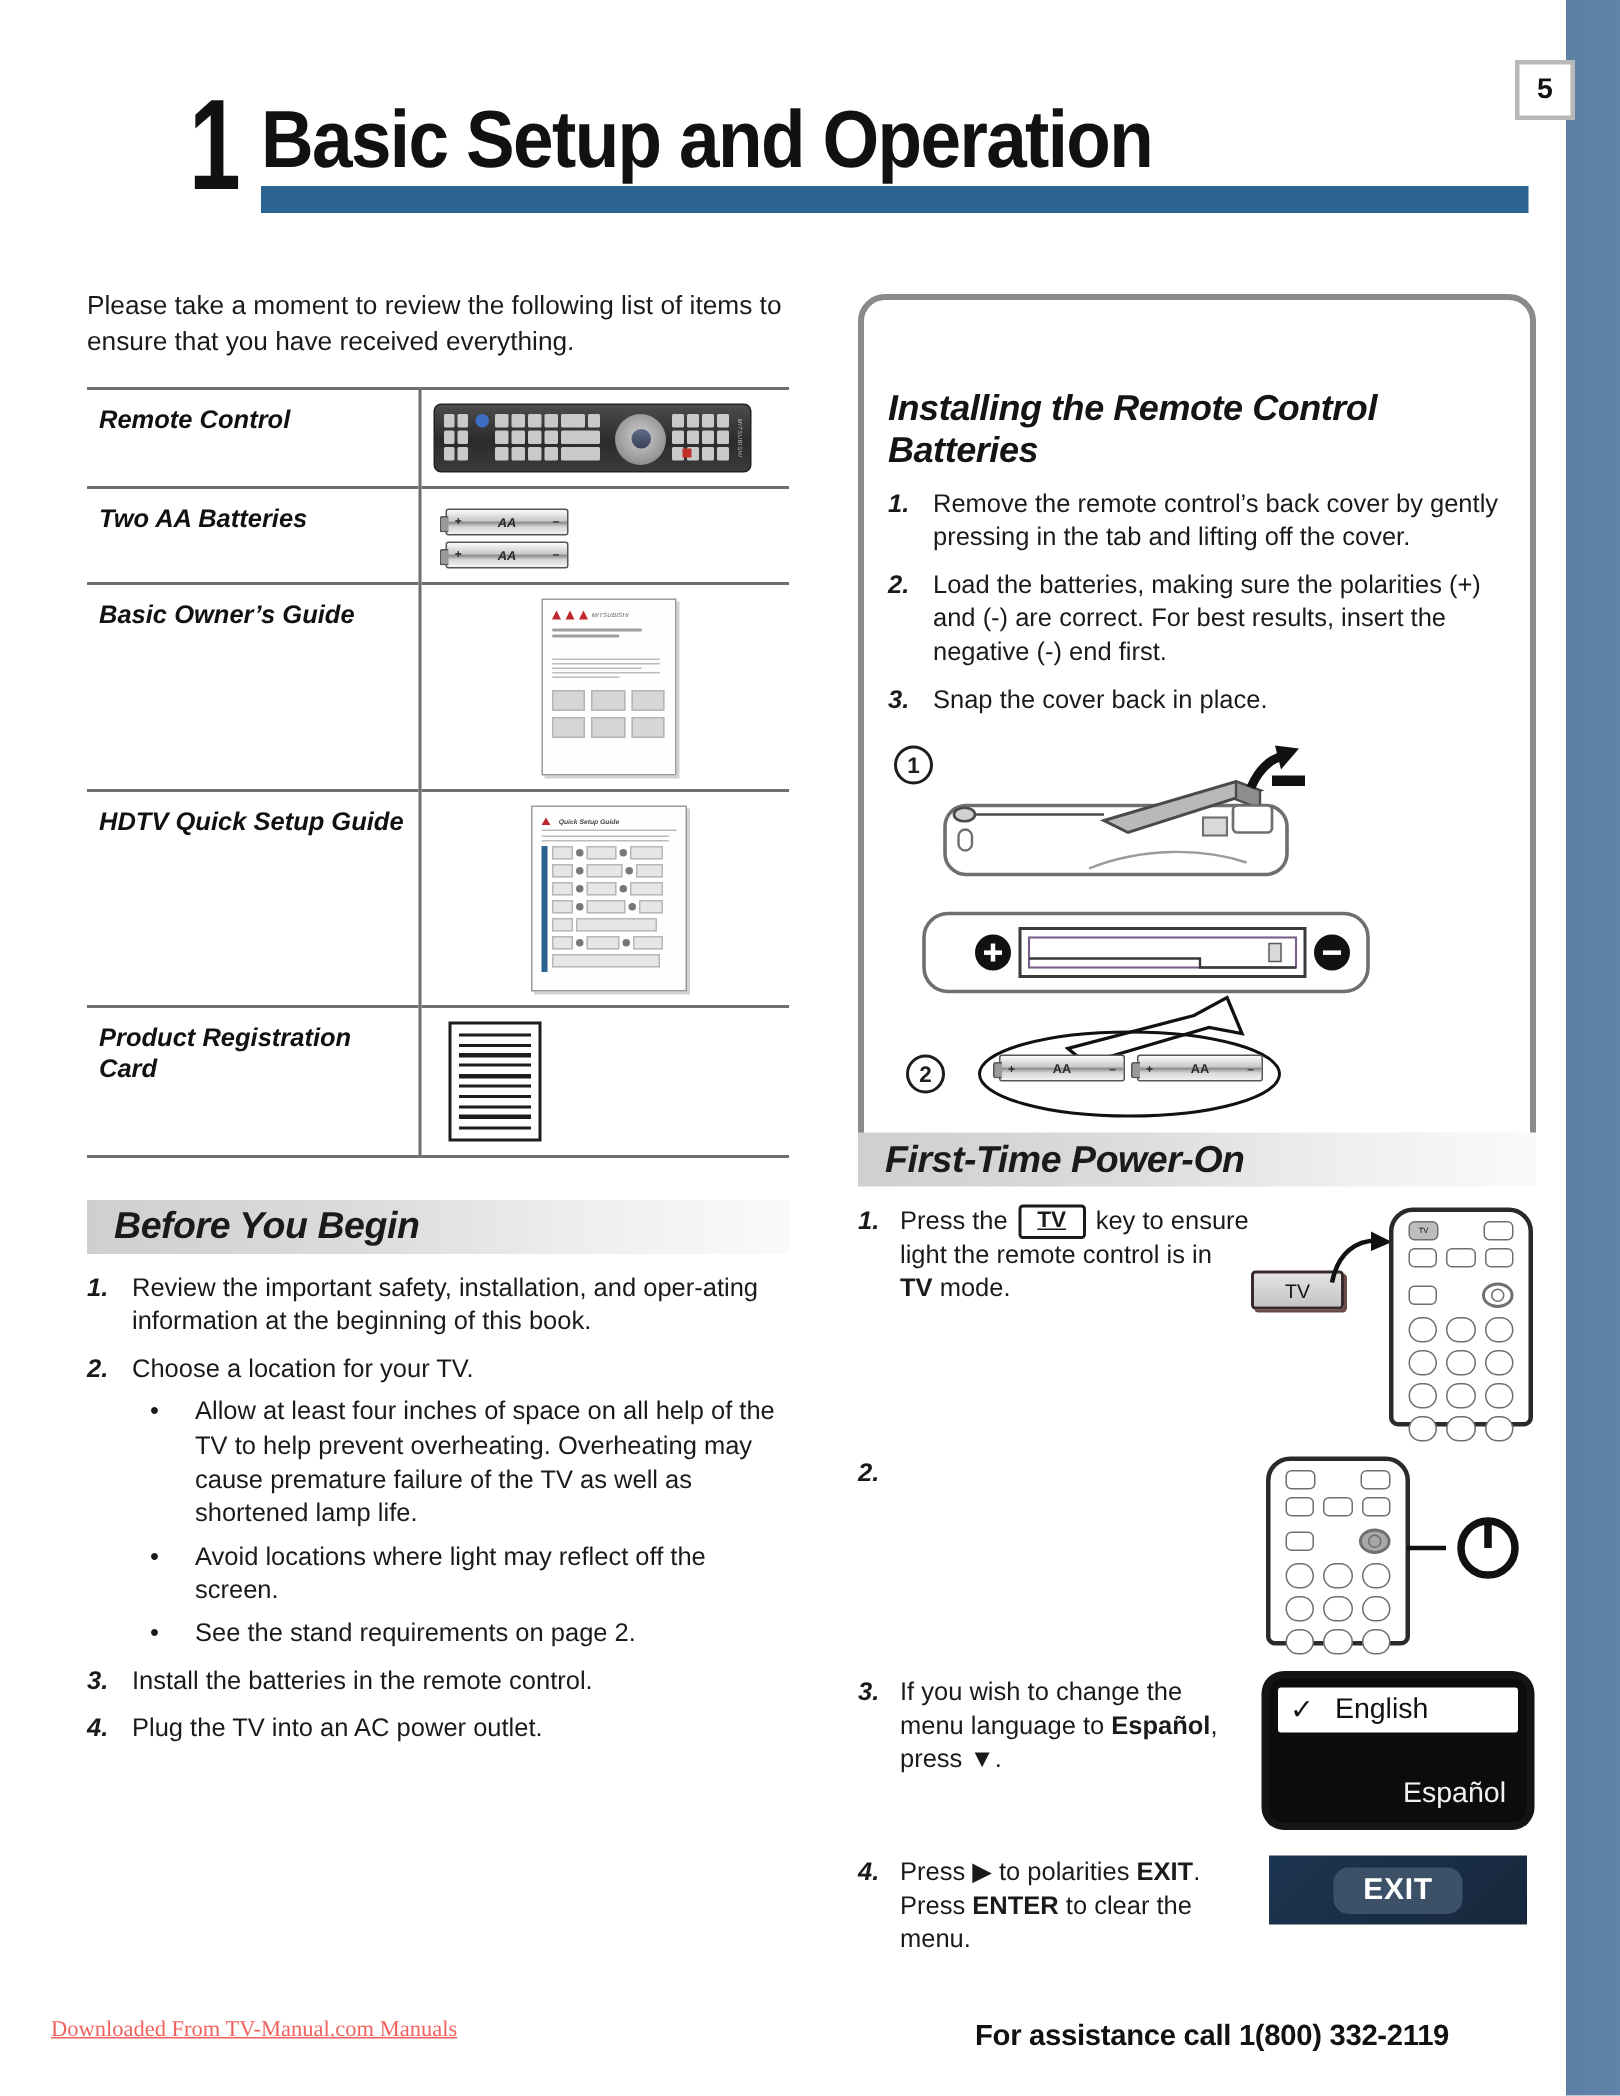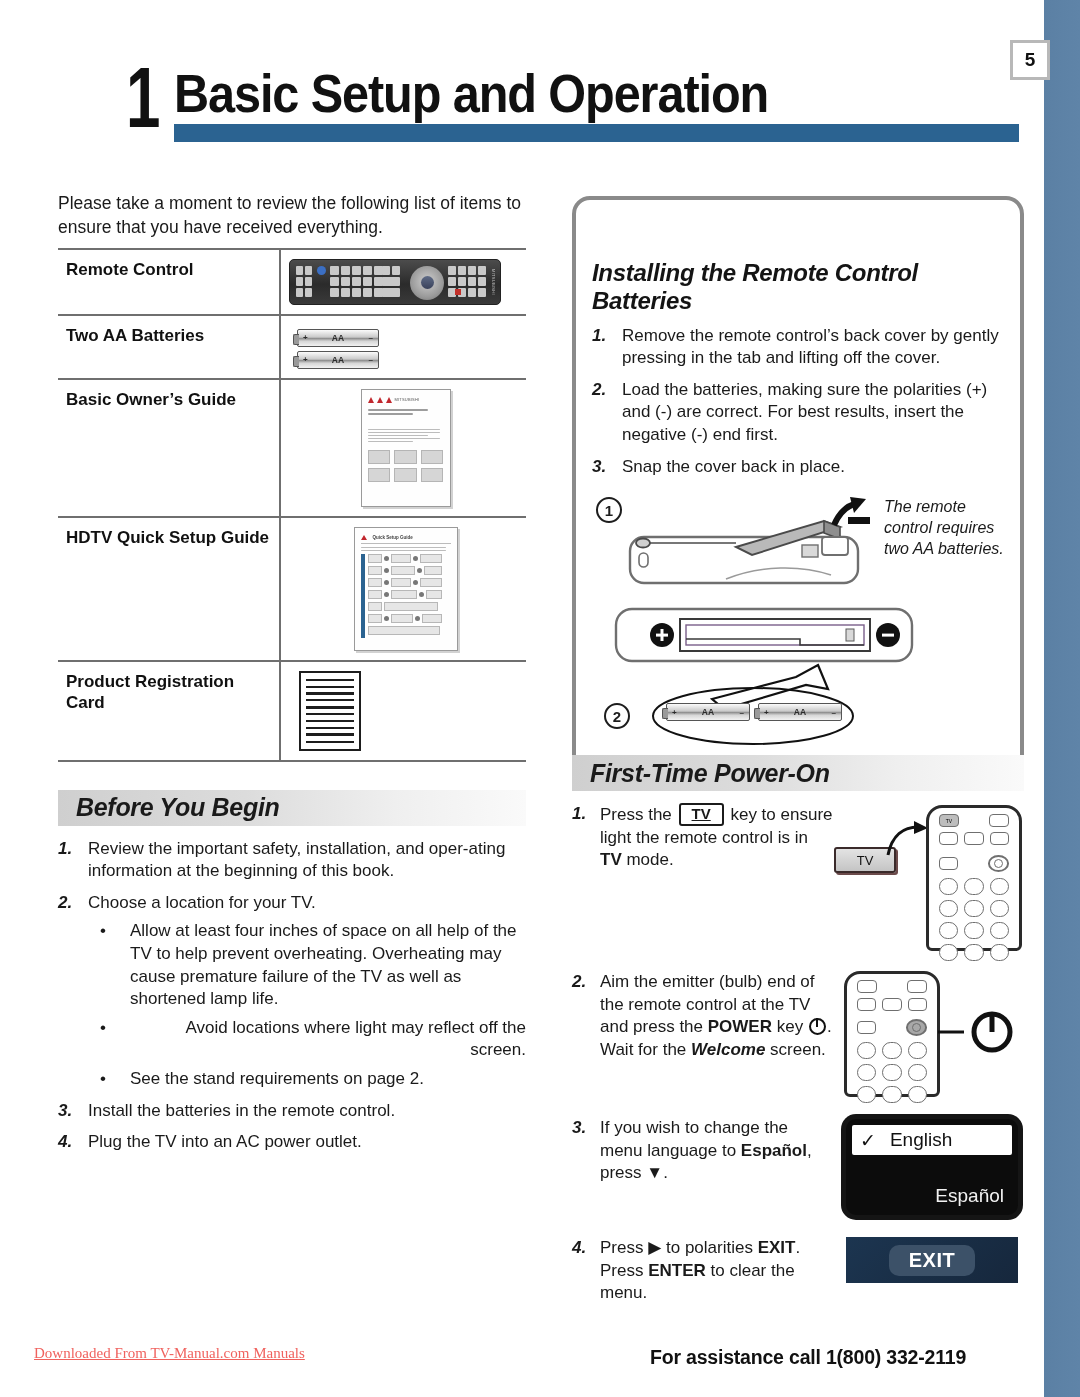--- a/index.html
+++ b/index.html
@@ -75,21 +75,21 @@
     color: #1a1a1a; letter-spacing: -0.3px;
     font-family: "Liberation Sans", sans-serif;
   }
 
   
   .col-left { position: absolute; left: 58px; top: 178px; width: 468px; }
   .intro {
     margin-top: 14px;
     font-size: 17.5px; color: #1a1a1a; line-height: 1.36;
   }
-  table.pkg { width: 100%; border-collapse: collapse; margin-top: 8px; }
+  table.pkg { width: 100%; border-collapse: collapse; margin-top: 18px; font-style: italic; }
   table.pkg td {
     border-top: 2.5px solid #6f6f6f;
     border-bottom: 0;
     vertical-align: top;
     padding: 9px 4px 9px 8px;
   }
   table.pkg tr:last-child td { border-bottom: 2.5px solid #6f6f6f; }
   td.pkg-label {
     width: 222px;
     font-size: 17px; font-weight: bold; color: #111;
@@ -539,21 +539,21 @@
           <span class="n">2.</span>
           <span class="tx">Choose a location for your TV.</span>
         </div>
         <div style="margin-left:42px;margin-top:6px;">
           <div style="display:flex;margin-bottom:6px;">
             <span style="width:30px;flex:0 0 30px;">•</span>
             <span style="flex:1;">Allow at least four inches of space on all help of the TV to help prevent overheating.  Overheating may cause premature failure of the TV as well as shortened lamp life.</span>
           </div>
           <div style="display:flex;margin-bottom:6px;">
             <span style="width:30px;flex:0 0 30px;">•</span>
-            <span style="flex:1;text-align:right;">Avoid locations where light may reflect off the screen.</span>
+            <span style="flex:1;">Avoid locations where light may reflect off the screen.</span>
           </div>
           <div style="display:flex;margin-bottom:6px;">
             <span style="width:30px;flex:0 0 30px;">•</span>
             <span style="flex:1;">See the stand requirements on page 2.</span>
           </div>
         </div>
       </li>
       <li>
         <span class="n">3.</span>
         <span class="tx">Install the batteries in the remote control.</span>
@@ -581,21 +581,20 @@
         <li>
           <span class="n">3.</span>
           <span class="tx">Snap the cover back in place.</span>
         </li>
       </ol>
 
       <div class="batt-diagram">
 
         <div class="circ-num" style="position:absolute;left:4px;top:10px;">1</div>
 
-        <div class="note-italic" style="position:absolute;right:0;top:10px;width:120px;">The remote control requires two AA batteries.</div>
 
         <svg style="position:absolute;left:34px;top:6px;" width="250" height="110" viewBox="0 0 250 110">
           <rect x="4" y="44" width="228" height="46" rx="14" fill="#fff" stroke="#6f6f6f" stroke-width="2.4"></rect>
           <path d="M100 86 C135 72, 175 72, 205 82" fill="none" stroke="#9a9a9a" stroke-width="1.6"></path>
           <ellipse cx="17" cy="50" rx="7" ry="4.5" fill="#d0d0d0" stroke="#4a4a4a" stroke-width="1.8"></ellipse>
           <line x1="24" y1="50" x2="110" y2="50" stroke="#4a4a4a" stroke-width="1.6"></line>
           <rect x="13" y="60" width="9" height="14" rx="4.5" fill="#fff" stroke="#6f6f6f" stroke-width="1.6"></rect>
           <polygon points="110,54 198,28 214,34 126,62" fill="#b9b9b9" stroke="#4a4a4a" stroke-width="2"></polygon>
           <polygon points="198,28 214,34 214,46 198,40" fill="#8e8e8e" stroke="#4a4a4a" stroke-width="1.6"></polygon>
           <rect x="196" y="44" width="26" height="18" rx="3" fill="#fff" stroke="#6f6f6f" stroke-width="1.8"></rect>
@@ -702,23 +701,20 @@
                 <div class="ri-key round"></div>
               </div>
           </div>
         </div>
       </div>
 
       <div class="ftp-row" style="margin-bottom:16px;">
         <div class="ftp-text">
           <div class="ftp-step">
             <span class="n">2.</span>
-            <span>
-              <span>Aim the emitter (bulb) end of the remote control at the TV and press the </span><b class="k">POWER</b><span> key </span><span class="power-glyph"></span><span>.  Wait for the </span><b style="font-weight:bold;font-style:italic;">Welcome</b><span> screen.</span>
-            </span>
           </div>
         </div>
         <div class="ftp-art" style="height:130px;">
           <div class="remote-ill" style="position:absolute;left:10px;top:0;width:96px;height:126px;">
             <div class="ri-row" style="margin-top:-2px;">
               <div class="ri-key"></div>
                 <div></div>
                 <div class="ri-key"></div>
             </div>
             <div class="ri-row">

